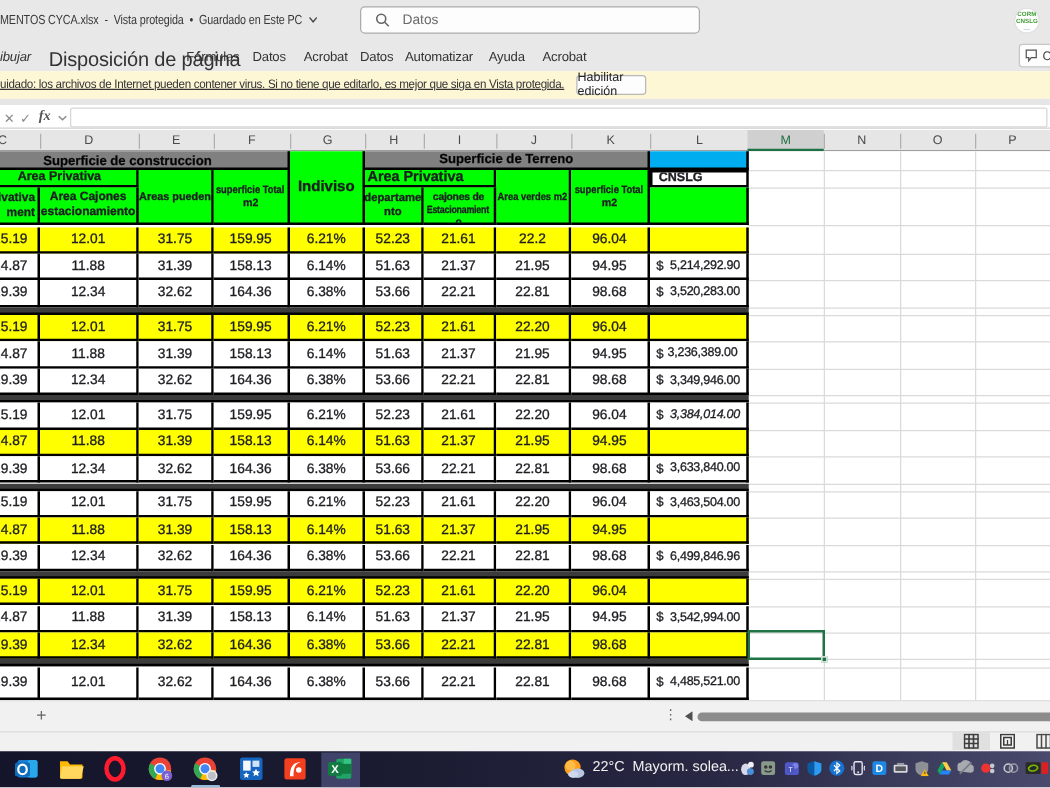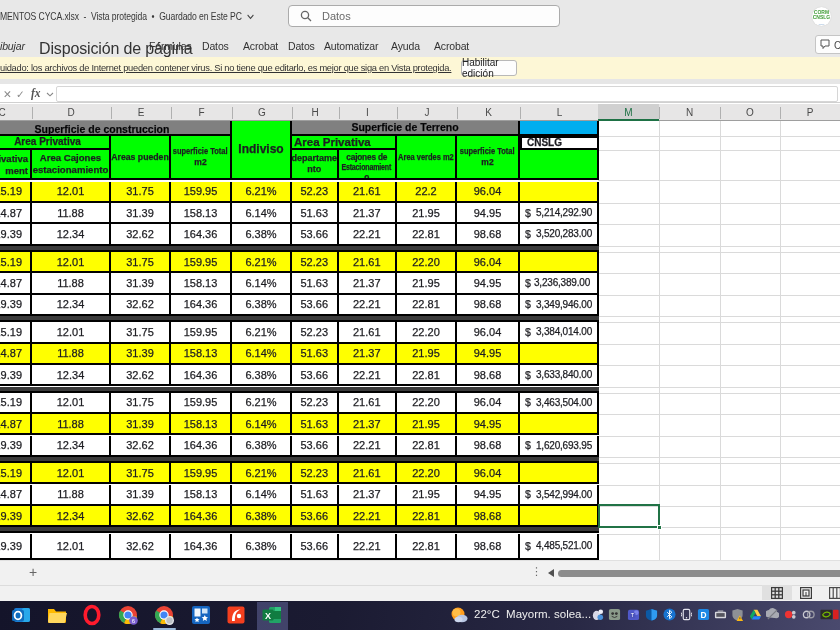--- a/index.html
+++ b/index.html
@@ -238,21 +238,21 @@
 <div class="cell" style="left:32px;top:322.3px;width:79px;height:21.4px;background:#fff;">12.01</div>
 <div class="cell" style="left:111px;top:322.3px;width:60px;height:21.4px;background:#fff;">31.75</div>
 <div class="cell" style="left:171px;top:322.3px;width:61px;height:21.4px;background:#fff;">159.95</div>
 <div class="cell" style="left:232px;top:322.3px;width:60px;height:21.4px;background:#fff;">6.21%</div>
 <div class="cell" style="left:292px;top:322.3px;width:46.5px;height:21.4px;background:#fff;">52.23</div>
 <div class="cell" style="left:338.5px;top:322.3px;width:58.5px;height:21.4px;background:#fff;">21.61</div>
 <div class="cell" style="left:397px;top:322.3px;width:60px;height:21.4px;background:#fff;">22.20</div>
 <div class="cell" style="left:457px;top:322.3px;width:63px;height:21.4px;background:#fff;">96.04</div>
 <div class="cell" style="left:520px;top:322.3px;width:79px;height:21.4px;background:#fff;position:absolute;">
     <span style="position:absolute;left:5px;font-size:10.5px;">$</span>
-    <span style="position:absolute;right:5px;font-size:10px;letter-spacing:-0.2px;">3,384,014.00</span>
+    <span style="position:absolute;right:5px;font-size:10px;letter-spacing:-0.2px;font-style:italic;">3,384,014.00</span>
   </div>
 <div class="cell" style="left:0px;top:343.7px;width:32px;height:21.4px;background:#FFFF00;position:absolute;">
     <span style="position:absolute;right:8px;white-space:nowrap;">114.87</span>
   </div>
 <div class="cell" style="left:32px;top:343.7px;width:79px;height:21.4px;background:#FFFF00;">11.88</div>
 <div class="cell" style="left:111px;top:343.7px;width:60px;height:21.4px;background:#FFFF00;">31.39</div>
 <div class="cell" style="left:171px;top:343.7px;width:61px;height:21.4px;background:#FFFF00;">158.13</div>
 <div class="cell" style="left:232px;top:343.7px;width:60px;height:21.4px;background:#FFFF00;">6.14%</div>
 <div class="cell" style="left:292px;top:343.7px;width:46.5px;height:21.4px;background:#FFFF00;">51.63</div>
 <div class="cell" style="left:338.5px;top:343.7px;width:58.5px;height:21.4px;background:#FFFF00;">21.37</div>
@@ -308,21 +308,21 @@
 <div class="cell" style="left:32px;top:435.5px;width:79px;height:21.4px;background:#fff;">12.34</div>
 <div class="cell" style="left:111px;top:435.5px;width:60px;height:21.4px;background:#fff;">32.62</div>
 <div class="cell" style="left:171px;top:435.5px;width:61px;height:21.4px;background:#fff;">164.36</div>
 <div class="cell" style="left:232px;top:435.5px;width:60px;height:21.4px;background:#fff;">6.38%</div>
 <div class="cell" style="left:292px;top:435.5px;width:46.5px;height:21.4px;background:#fff;">53.66</div>
 <div class="cell" style="left:338.5px;top:435.5px;width:58.5px;height:21.4px;background:#fff;">22.21</div>
 <div class="cell" style="left:397px;top:435.5px;width:60px;height:21.4px;background:#fff;">22.81</div>
 <div class="cell" style="left:457px;top:435.5px;width:63px;height:21.4px;background:#fff;">98.68</div>
 <div class="cell" style="left:520px;top:435.5px;width:79px;height:21.4px;background:#fff;position:absolute;">
     <span style="position:absolute;left:5px;font-size:10.5px;">$</span>
-    <span style="position:absolute;right:5px;font-size:10px;letter-spacing:-0.2px;">1,620,693.95</span>
+    <span style="position:absolute;right:5px;font-size:10px;letter-spacing:-0.2px;">6,499,846.96</span>
   </div>
 <div class="abs" style="left:0;top:456.9px;width:599px;height:6.2px;background:#3b3b3b;border-bottom:2px solid #000;"></div>
 <div class="cell" style="left:0px;top:463.1px;width:32px;height:21.4px;background:#FFFF00;position:absolute;">
     <span style="position:absolute;right:8px;white-space:nowrap;">115.19</span>
   </div>
 <div class="cell" style="left:32px;top:463.1px;width:79px;height:21.4px;background:#FFFF00;">12.01</div>
 <div class="cell" style="left:111px;top:463.1px;width:60px;height:21.4px;background:#FFFF00;">31.75</div>
 <div class="cell" style="left:171px;top:463.1px;width:61px;height:21.4px;background:#FFFF00;">159.95</div>
 <div class="cell" style="left:232px;top:463.1px;width:60px;height:21.4px;background:#FFFF00;">6.21%</div>
 <div class="cell" style="left:292px;top:463.1px;width:46.5px;height:21.4px;background:#FFFF00;">52.23</div>

